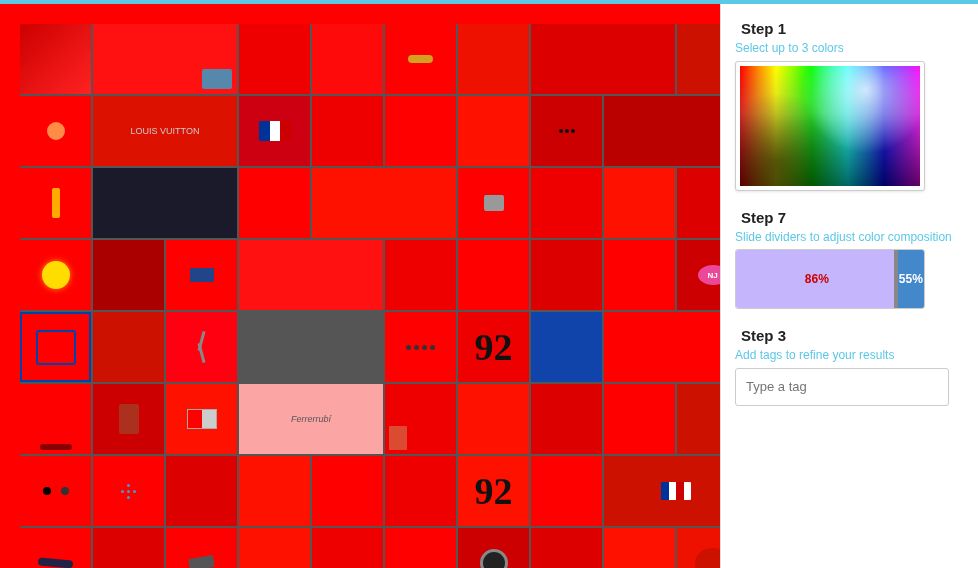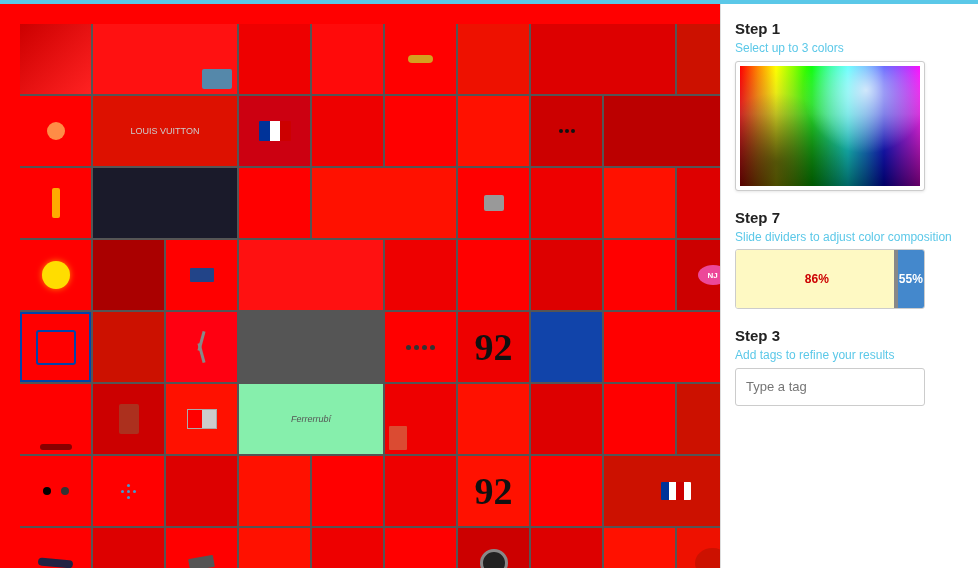--- a/index.html
+++ b/index.html
@@ -53,20 +53,21 @@
     .step-section {
       display: flex;
       flex-direction: column;
       gap: 4px;
     }
 
     .step-title {
       font-size: 15px;
       font-weight: bold;
       color: #222;
+      margin-left: 6px;
     }
 
     .step-subtitle {
       font-size: 12px;
       color: #5bc8e8;
       line-height: 1.3;
     }
 
     
     .color-picker-box {
@@ -134,21 +135,21 @@
       height: 100%;
       display: flex;
       align-items: center;
       justify-content: center;
       font-size: 12px;
       font-weight: bold;
       position: relative;
     }
 
     .seg-red {
-      background: #fef9c3;
+      background: #c4b5fd;
       color: #cc0000;
       flex: 86;
     }
 
     .seg-blue {
       background: #4488cc;
       color: #ffffff;
       flex: 14;
     }
 
@@ -157,21 +158,21 @@
       right: 0;
       top: 0;
       bottom: 0;
       width: 4px;
       background: #888;
       cursor: ew-resize;
     }
 
     
     .tag-input {
-      width: 190px;
+      width: 214px;
       height: 38px;
       border: 1px solid #ccc;
       border-radius: 3px;
       padding: 8px 10px;
       font-size: 13px;
       color: #999;
       outline: none;
     }
 
     
@@ -306,21 +307,21 @@
 
       <div class="red-img" style="grid-column:1; grid-row:6; background:#ff0000; display:flex;align-items:flex-end;justify-content:center;padding-bottom:4px;">
         <div style="width:32px;height:6px;background:#880000;border-radius:3px;"></div>
       </div>
       <div class="red-img" style="grid-column:2; grid-row:6; background:#cc0000;">
         <div style="width:20px;height:30px;background:rgba(150,80,50,0.6);border-radius:2px; margin:5px;"></div>
       </div>
       <div class="red-img" style="grid-column:3; grid-row:6; background:#ff1100; display:flex;align-items:center;justify-content:center;">
         <div style="width:30px;height:20px;background:linear-gradient(90deg,#ff0000 50%,#cccccc 50%); border:1px solid #aaa;"></div>
       </div>
-      <div class="red-img" style="grid-column:4/6; grid-row:6; background:#86efac; display:flex;align-items:center;justify-content:center;">
+      <div class="red-img" style="grid-column:4/6; grid-row:6; background:#fca5a5; display:flex;align-items:center;justify-content:center;">
         <div style="color:#555;font-size:9px;font-style:italic;">Ferrerrubí</div>
       </div>
       <div class="red-img" style="grid-column:6; grid-row:6; background:#ee0000; display:flex;align-items:flex-end;justify-content:flex-start;padding:4px;">
         <div style="width:18px;height:24px;background:rgba(200,150,100,0.5);border-radius:1px;"></div>
       </div>
       <div class="red-img" style="grid-column:7; grid-row:6; background:#ff1100;"></div>
       <div class="red-img" style="grid-column:8; grid-row:6; background:#dd0000;"></div>
       <div class="red-img" style="grid-column:9; grid-row:6; background:#ff0000;"></div>
       <div class="red-img" style="grid-column:10; grid-row:6; background:#cc1100;"></div>
 

